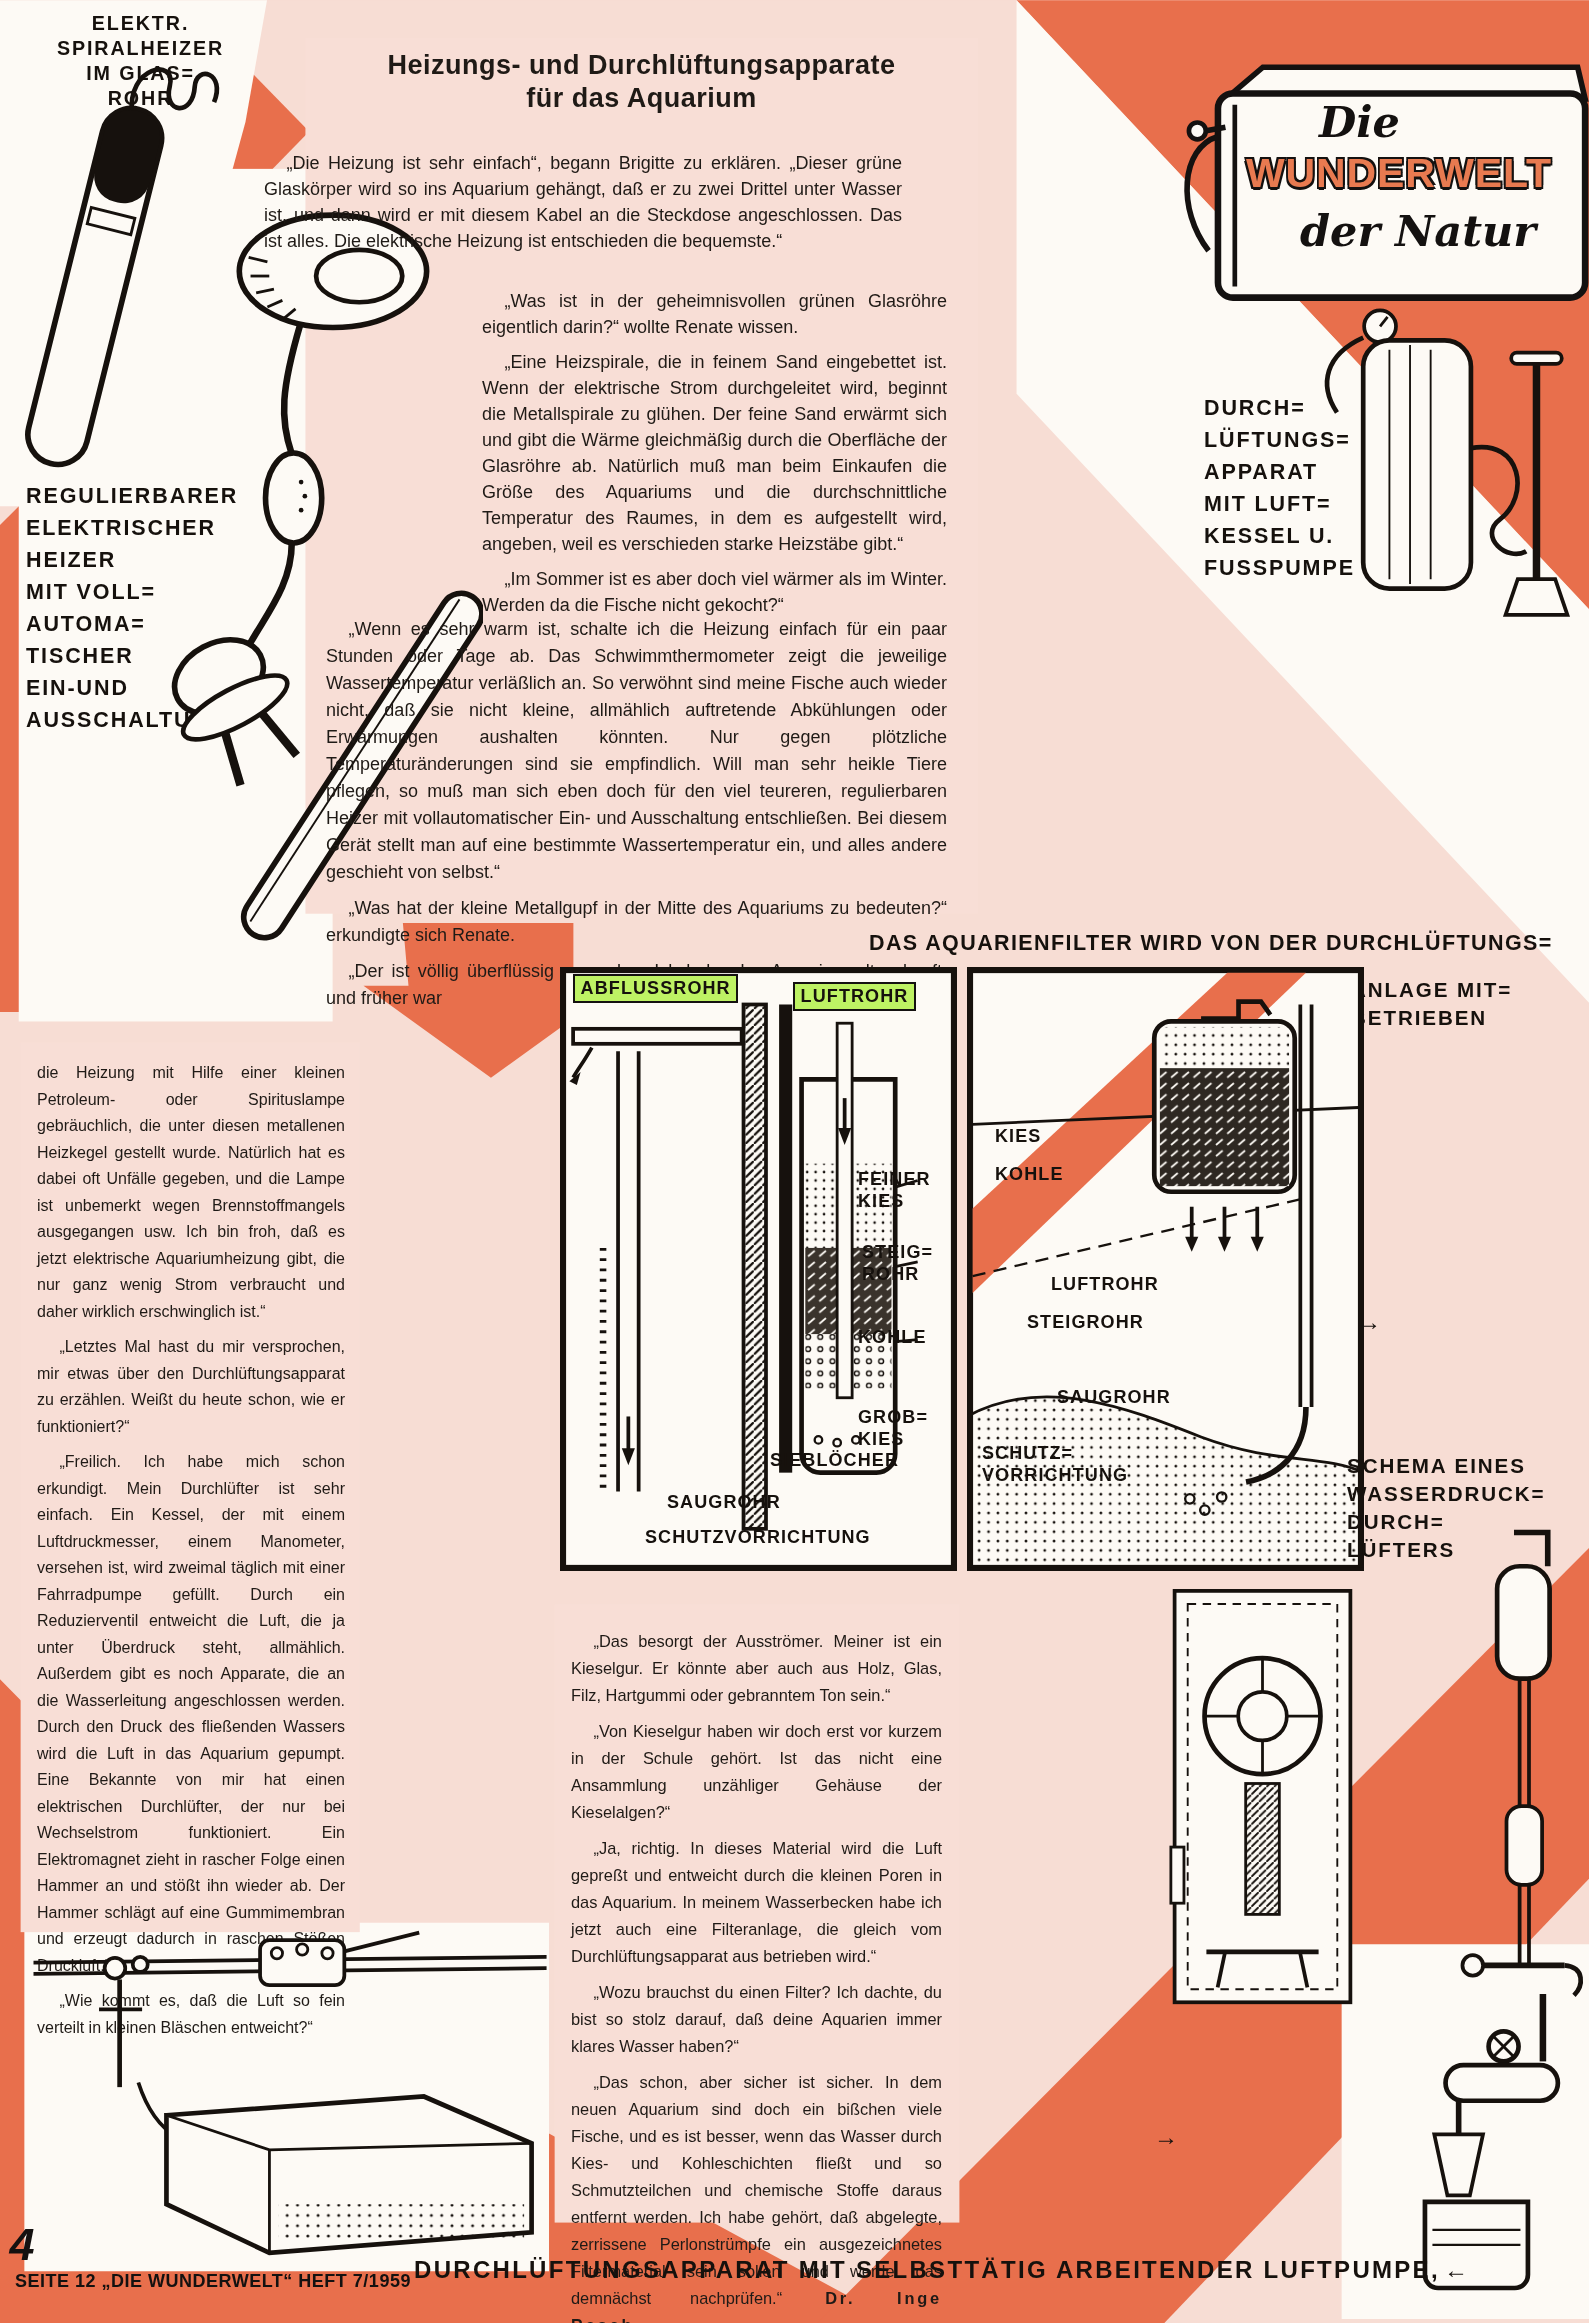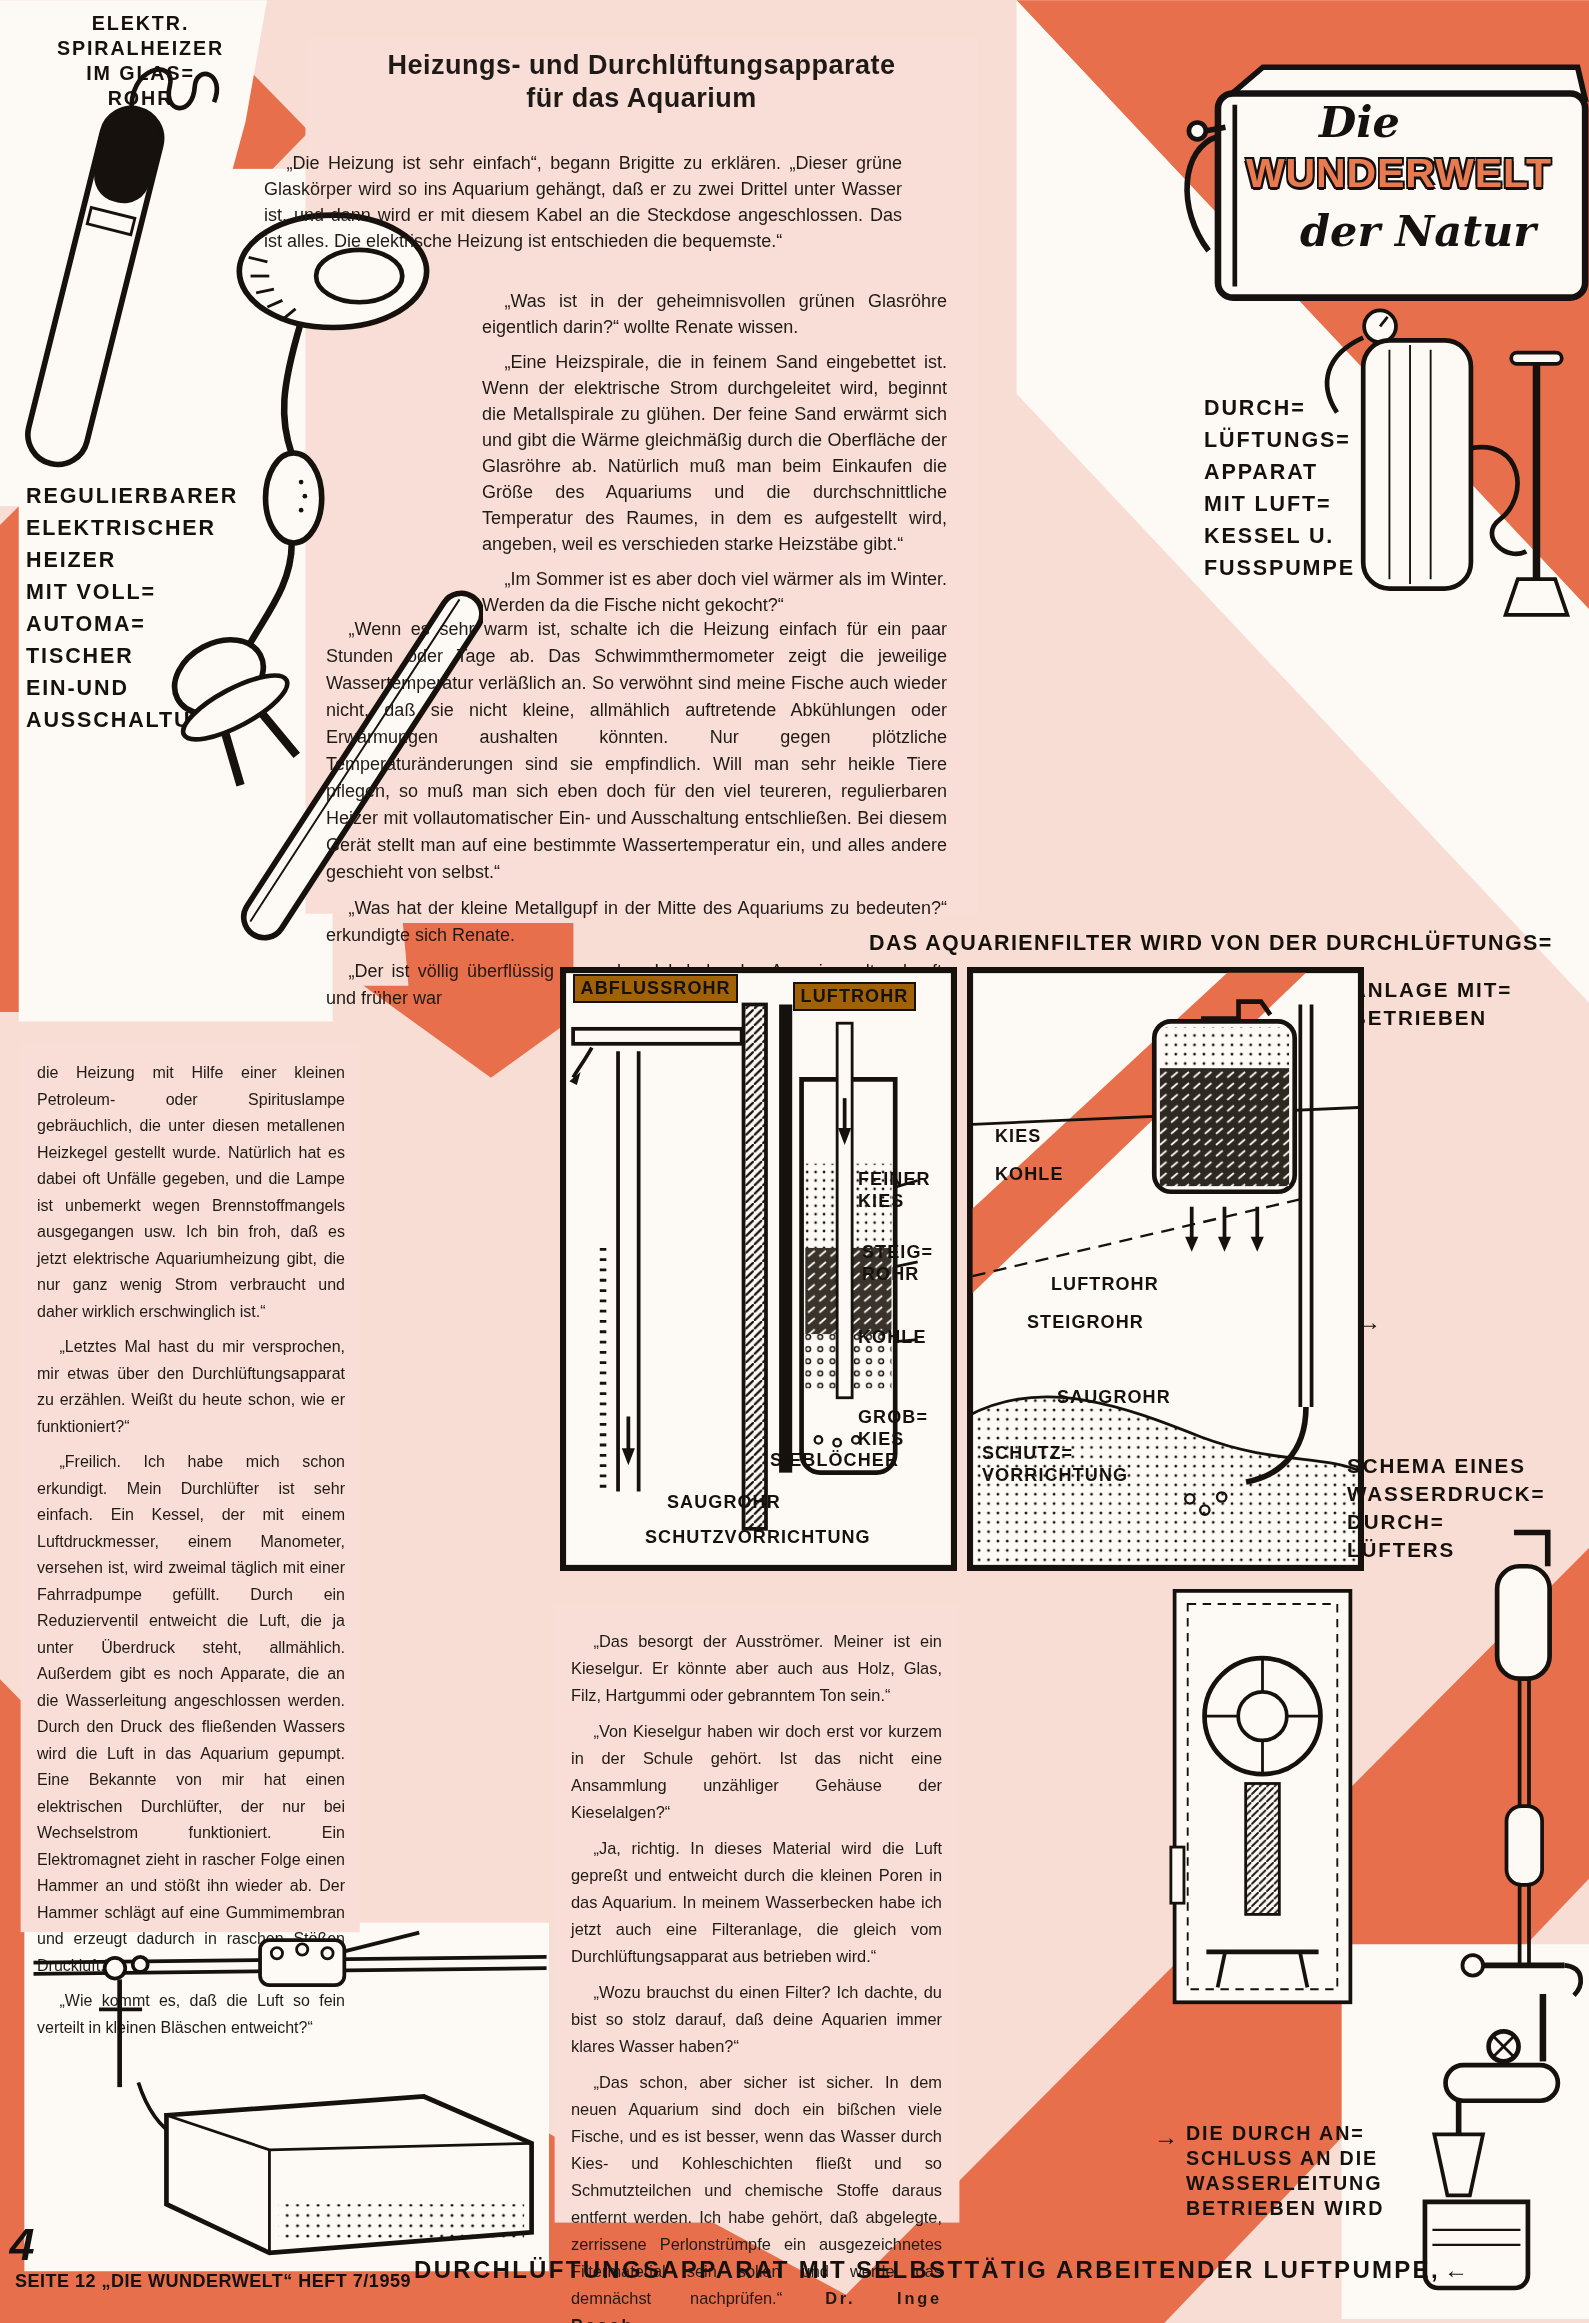--- a/index.html
+++ b/index.html
@@ -12,21 +12,21 @@
   .t-col2{font-size:18px;line-height:26px;}
   .t-wide{font-size:18px;line-height:27px;}
   .t-left{font-size:16px;line-height:26.5px;}
   .t-mid{font-size:16.4px;line-height:27px;}
   .title{font-weight:700;text-align:center;font-size:27px;line-height:33px;letter-spacing:0.5px;}
   .hand{font-weight:700;white-space:pre-line;letter-spacing:1.9px;color:#16110d;}
   .h21{font-size:19.7px;line-height:25px;}
   .h22{font-size:20.6px;line-height:28px;}
   .h23{font-size:21.5px;line-height:32px;}
   .dlab{font-weight:700;font-size:18px;line-height:21.5px;letter-spacing:1.1px;white-space:pre-line;color:#16110d;}
-  .boxed{background:#a16207;border:2.8px solid #141110;padding:1.9px 5.6px;}
+  .boxed{background:#bef264;border:2.8px solid #141110;padding:1.9px 5.6px;}
   .heading-hand{font-weight:700;font-size:21.5px;letter-spacing:1.4px;color:#16110d;white-space:nowrap;}
   .byline{letter-spacing:2.8px;font-weight:700;padding-left:43px;text-indent:0;}
   .footer{font-weight:700;font-size:18px;letter-spacing:0.5px;color:#141110;}
   .pagenum{font-size:45px;font-weight:700;font-style:italic;color:#141110;}
   .logo-script{font-family:"DejaVu Serif","Liberation Serif",serif;font-style:italic;font-weight:700;font-size:43px;color:#141110;}
   .logo-main{font-weight:700;font-size:41px;letter-spacing:0.9px;color:#e87a50;
      text-shadow:-1.9px -1.9px 0 #141110,1.9px -1.9px 0 #141110,-1.9px 1.9px 0 #141110,1.9px 1.9px 0 #141110,0 2.8px 0 #141110;}
   .arrow-glyph{font-weight:700;font-size:24px;color:#16110d;}
   svg{display:block;}
 </style>
@@ -344,24 +344,20 @@
     <line x1="340" y1="30" x2="420" y2="10" stroke="#16110d" stroke-width="4"></line>
     <path d="M120,170 C140,232 180,242 212,236" fill="none" stroke="#16110d" stroke-width="4"></path>
     <polygon points="150,205 425,185 540,235 540,330 260,352 150,300" fill="#fdfaf5" stroke="#16110d" stroke-width="5"></polygon>
     <polyline points="150,205 260,242 540,235" fill="none" stroke="#16110d" stroke-width="3"></polyline>
     <line x1="260" y1="242" x2="260" y2="352" stroke="#16110d" stroke-width="3"></line>
     <rect x="270" y="300" width="262" height="42" fill="url(#d10dots)"></rect>
   </svg>
   <div class="abs pagenum" style="left:9.4px;top:2219px">4</div>
 
   <div class="abs arrow-glyph" style="left:1154px;top:2123px">→</div>
-  <div class="abs hand h21" style="left:1186px;top:2121px">DIE DURCH AN=
-SCHLUSS AN DIE
-WASSERLEITUNG
-BETRIEBEN WIRD</div>
 
   <div class="abs" style="left:414px;top:2256px;white-space:nowrap">
     <span class="heading-hand" style="font-size:24px;letter-spacing:2.3px">DURCHLÜFTUNGSAPPARAT MIT SELBSTTÄTIG ARBEITENDER LUFTPUMPE,</span>
     <span class="arrow-glyph">←</span>
   </div>
   <div class="abs footer" style="left:15px;top:2271px">SEITE 12  „DIE WUNDERWELT“ HEFT 7/1959</div>
 
 </div>
 
 

